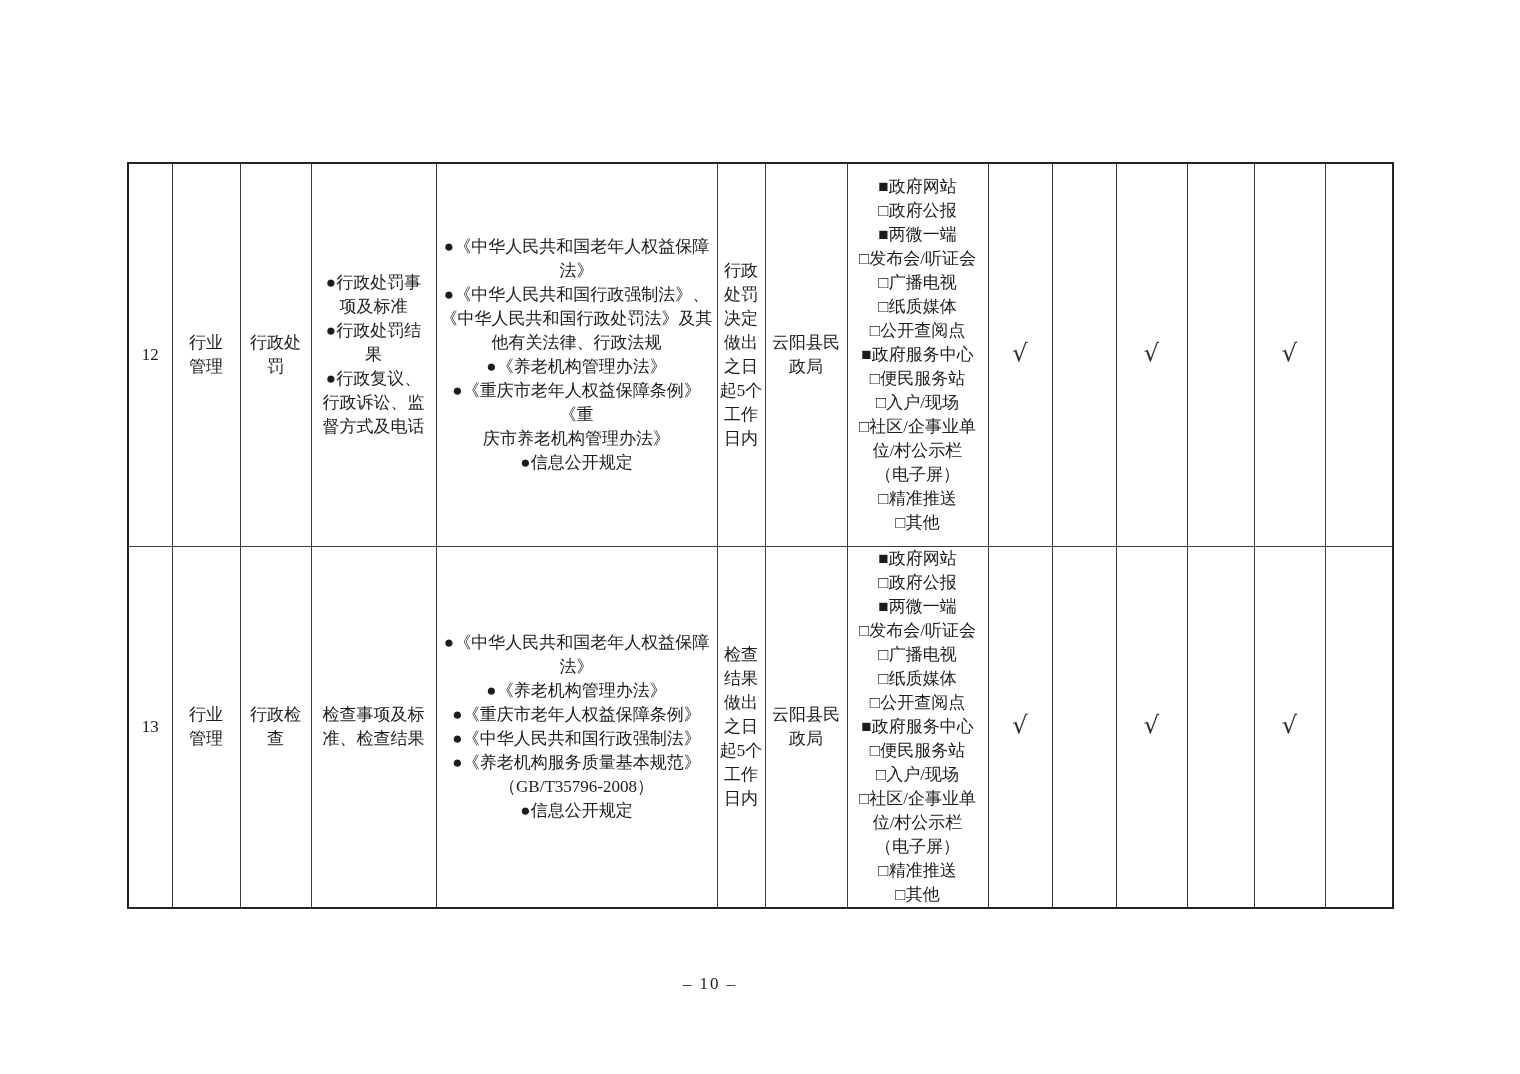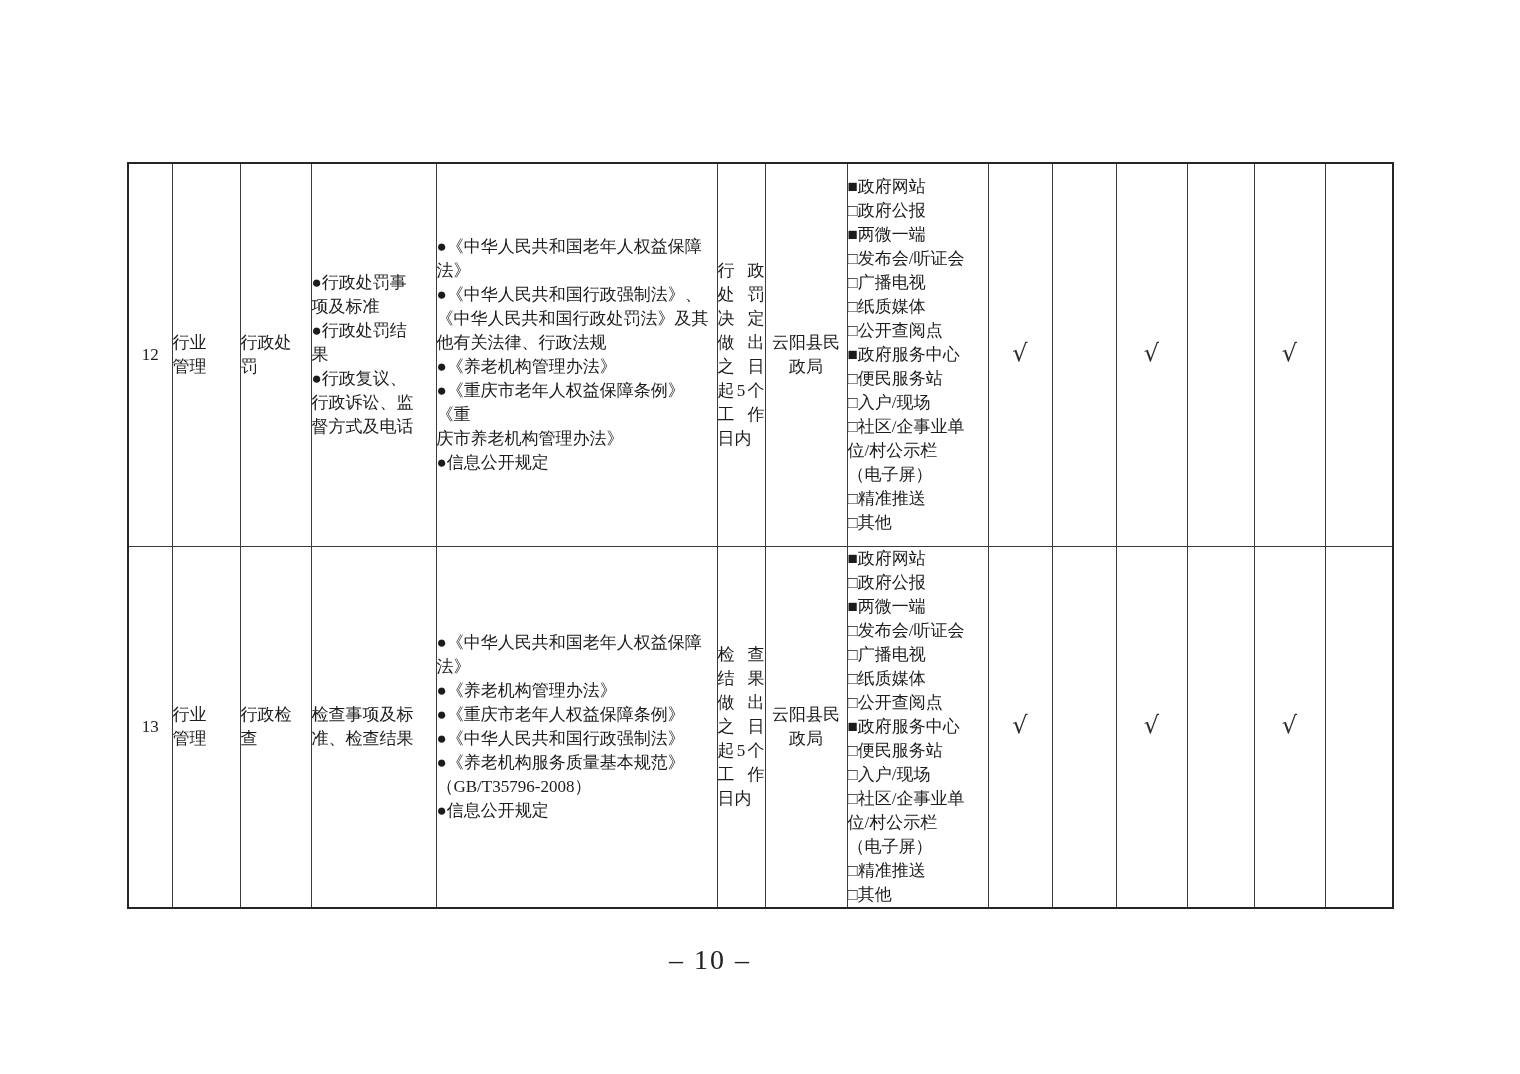--- a/index.html
+++ b/index.html
@@ -21,20 +21,21 @@
     table-layout: fixed;
     border: 2px solid #252525;
   }
   .doc-table td {
     border: 1px solid #3c3c3c;
     vertical-align: middle;
     font-size: 17px;
     line-height: 24px;
     padding: 0;
     overflow: hidden;
+    text-align: center;
   }
   .doc-table tr.row-12 { height: 383px; }
   .doc-table tr.row-13 { height: 354px; }
 
   .pre { white-space: pre-line; }
 
   .c-num    { text-align: center; margin-top: 27px; }
   .c-cat    { padding: 0 4px 0 6px; }
   .c-item   { padding: 0 4px 0 8px; }
   .c-content{ padding: 0 5px 0 6px; }
@@ -48,24 +49,24 @@
   .channel-line { margin: 0; }
   .cbx { display: inline; }
   .check-mark {
     font-size: 24px;
     color: #2e2e2e;
     font-family: "DejaVu Serif", "Liberation Serif", serif;
   }
   .footer {
     position: absolute;
     left: 0;
-    top: 944px;
+    top: 974px;
     width: 1420px;
     text-align: center;
-    font-size: 28px;
+    font-size: 17px;
     letter-spacing: 2px;
     color: #222222;
   }
 </style>
 </head>
 <body>
 
 <div class="page">
 
   <table class="doc-table">

